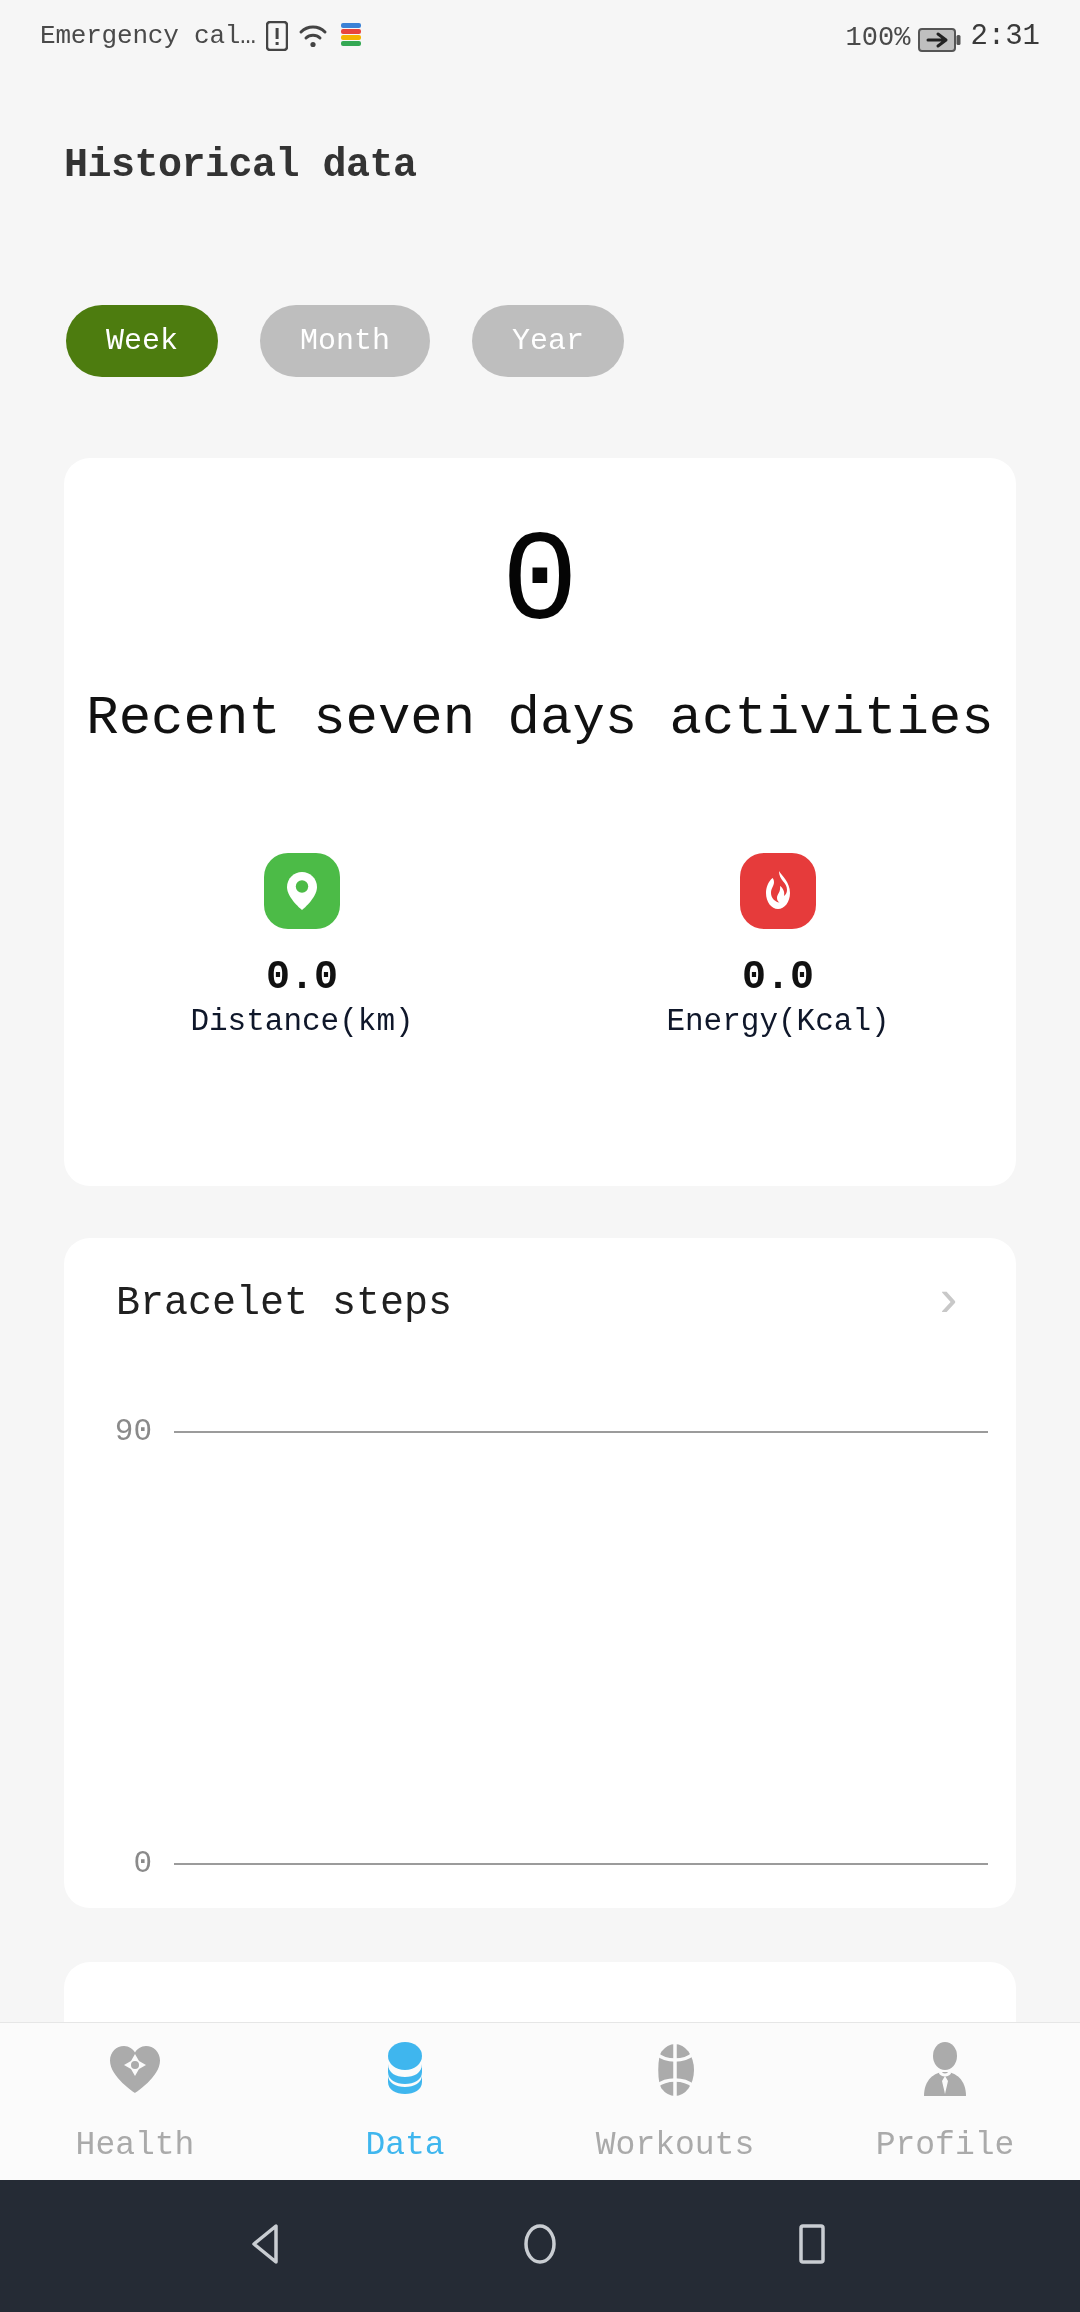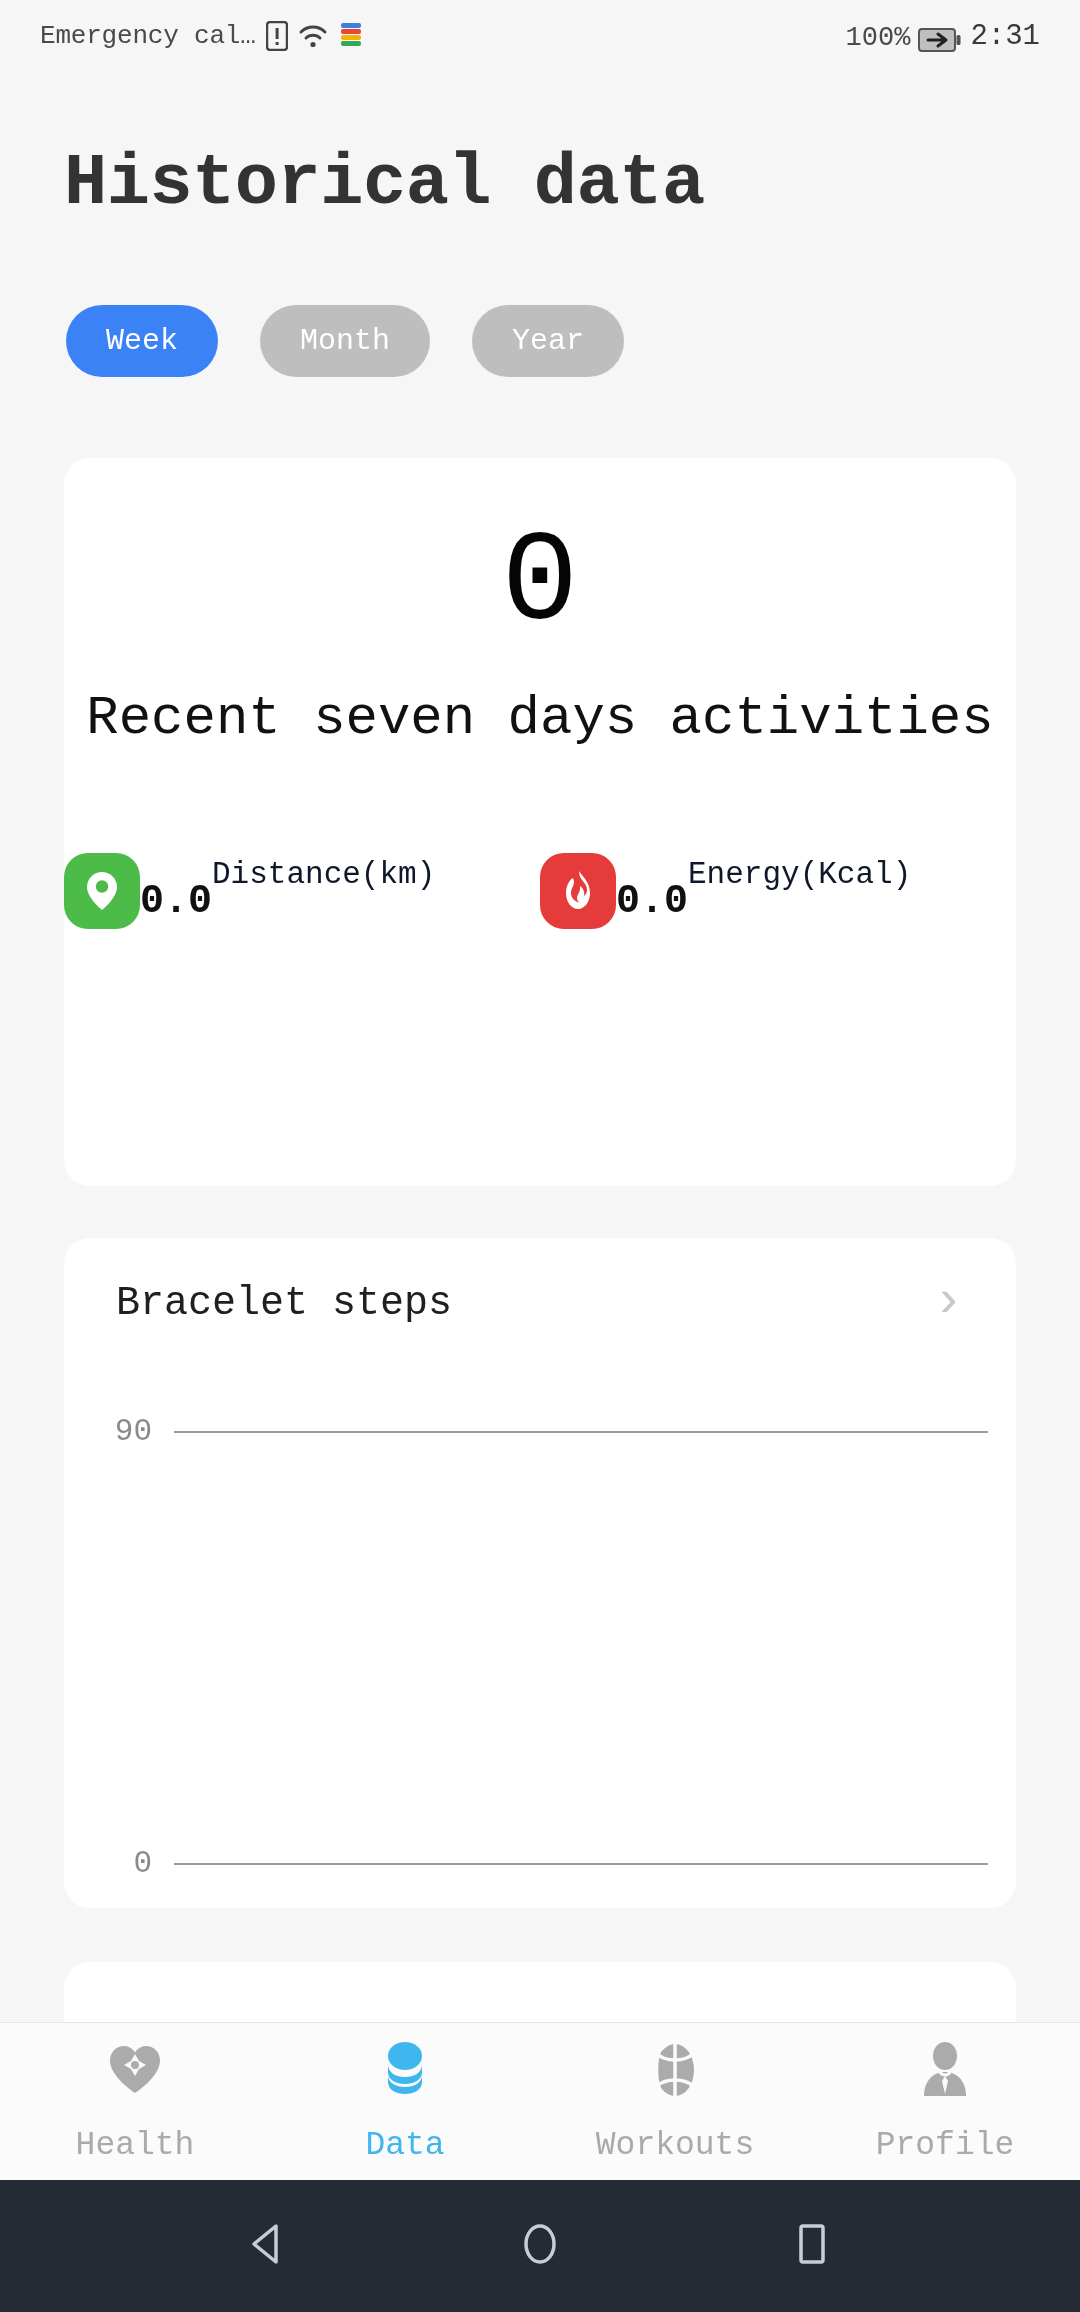--- a/index.html
+++ b/index.html
@@ -24,31 +24,31 @@
   .sb-time { font-size:29px; color:#3A3A3A; }
 
   .icon-sim { width:22px; height:30px; position:relative; }
   .icon-wifi { width:30px; height:26px; position:relative; }
   .icon-appstack { width:26px; height:30px; position:relative; }
   .icon-batt { display:flex; align-items:center; }
 
   
   .page-title {
     position:absolute; left:64px; top:143px;
-    font-size:72px; font-weight:bold; color:#333333; letter-spacing:-0.5px;
+    font-size:40px; font-weight:bold; color:#333333; letter-spacing:-0.5px;
   }
 
   
   .pills { position:absolute; left:66px; top:305px; display:flex; gap:42px; }
   .pill {
     height:72px; border-radius:36px;
     display:flex; align-items:center; justify-content:center;
     color:#FFFFFF; font-size:30px; padding:0 40px; min-width:150px;
   }
-  .pill.active { background:#3b82f6; }
+  .pill.active { background:#4d7c0f; }
   .pill.inactive { background:#BEBEBE; }
 
   
   .card {
     position:absolute; left:64px; width:952px;
     background:#FFFFFF; border-radius:26px;
   }
   .card-summary { top:458px; height:728px; }
   .card-steps   { top:1238px; height:670px; }
   .card-third   { top:1962px; height:180px; }
@@ -57,21 +57,21 @@
     position:absolute; top:62px; left:0; width:100%;
     text-align:center; font-size:128px; font-weight:300; color:#050505;
     line-height:1;
   }
   .summary-sub {
     position:absolute; top:230px; left:0; width:100%;
     text-align:center; font-size:54px; color:#111111;
   }
 
   .stats { position:absolute; top:395px; left:0; width:100%; display:flex; }
-  .stat { flex:1; display:flex; flex-direction:row; align-items:flex-start; }
+  .stat { flex:1; display:flex; flex-direction:column; align-items:center; }
   .stat-icon {
     width:76px; height:76px; border-radius:24px;
     display:flex; align-items:center; justify-content:center;
   }
   .stat-icon.green { background:#4CBB47; }
   .stat-icon.red { background:#E63B3B; }
   .stat-value { margin-top:26px; font-size:40px; font-weight:bold; color:#111111; }
   .stat-label { margin-top:4px; font-size:31px; color:#0f172a; }
 
   .card-head {

